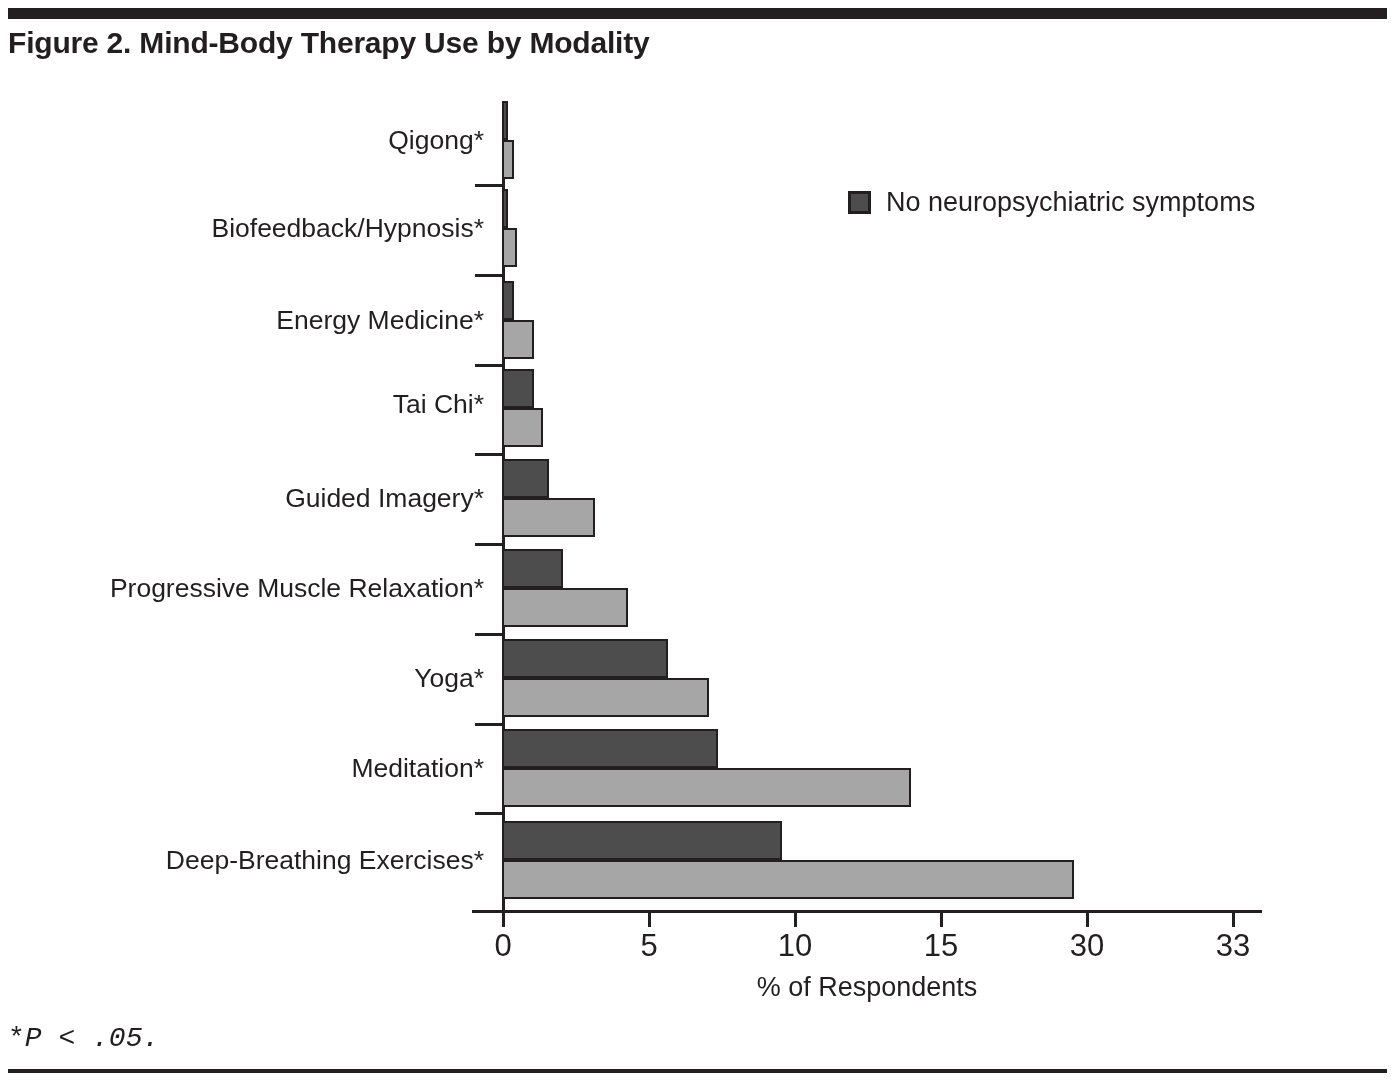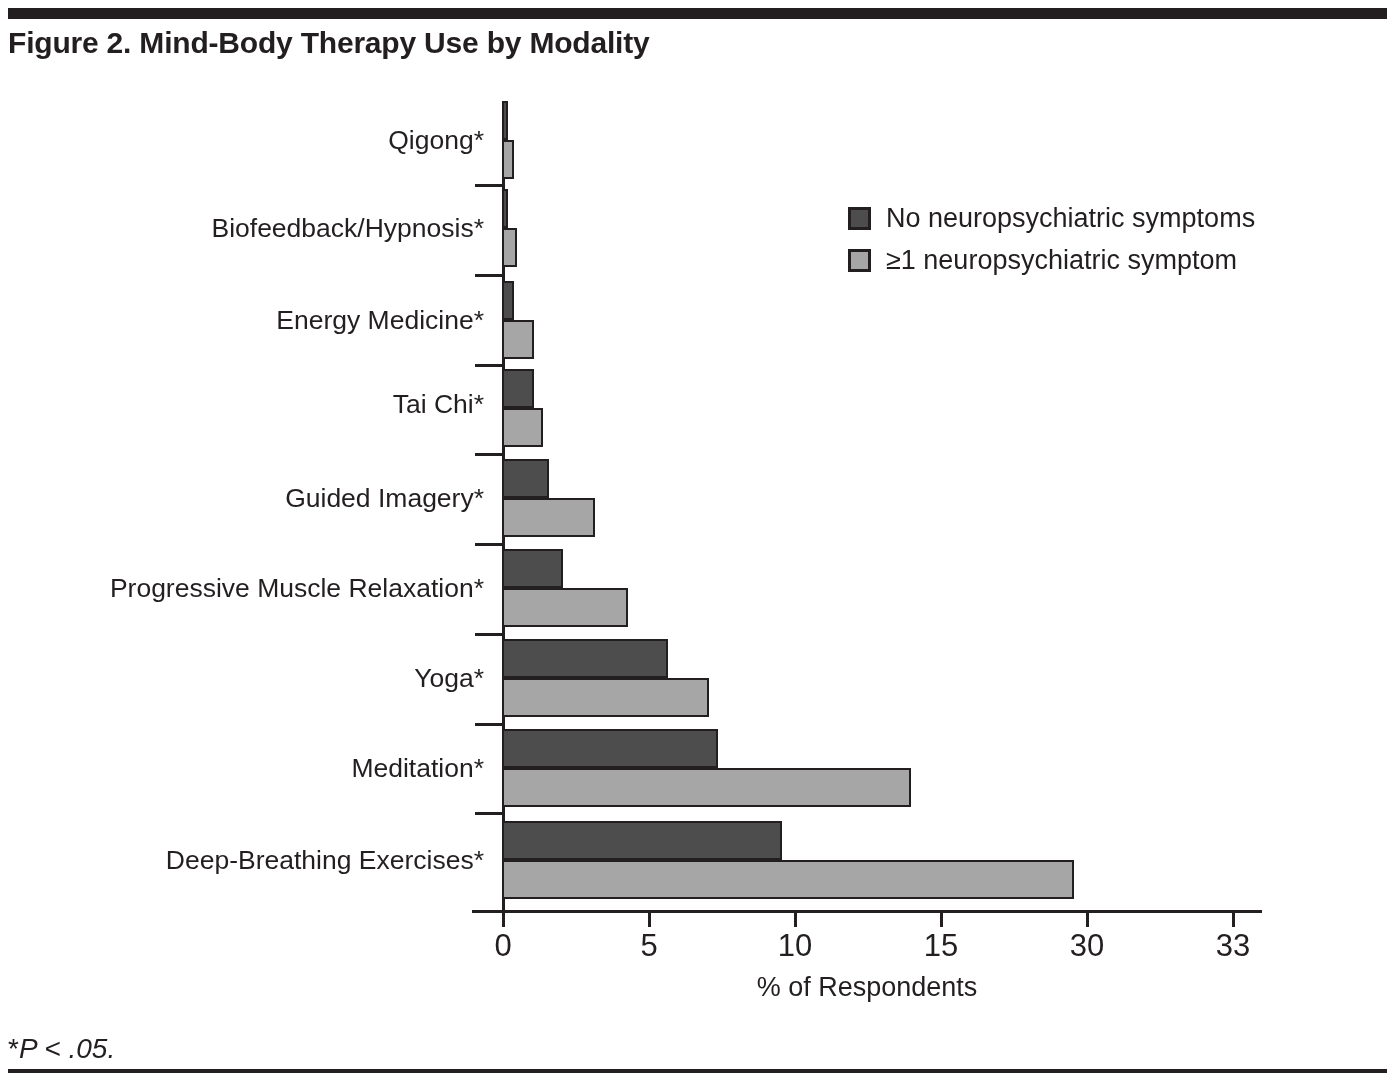--- a/index.html
+++ b/index.html
@@ -108,21 +108,21 @@
     border: 2px solid #231f20;
     height: 39px;
   }
   .bar.dark  { background: #4d4d4d; }
   .bar.light { background: #a6a6a6; }
 
   
   .legend {
     position: absolute;
     left: 848px;
-    top: 200px;
+    top: 184px;
   }
   .legend-row {
     display: flex;
     align-items: center;
     height: 36px;
     margin-bottom: 6px;
   }
   .legend-swatch {
     width: 23px; height: 23px;
     border: 3px solid #231f20;
@@ -146,26 +146,25 @@
     font-size: 27px;
     color: #231f20;
     white-space: nowrap;
   }
 
   
   .footnote {
     position: absolute;
     left: 8px;
     top: 1023px;
-    font-family: Liberation Sans, sans-serif;
+    font-family: Liberation Mono, monospace;
     font-size: 28px;
     font-style: italic;
     color: #231f20;
     white-space: nowrap;
-    margin-top: 10px;
   }
   .footnote .np { font-style: normal; }
   .bottom-rule {
     position: absolute;
     left: 8px;
     top: 1069px;
     width: 1379px;
     height: 4px;
     background: #231f20;
   }
@@ -176,24 +175,20 @@
 <div id="figure">
 
   <div class="top-rule"></div>
 
   <div class="fig-title">Figure 2. Mind-Body Therapy Use by Modality</div>
 
   <div class="legend">
     <div class="legend-row">
       <span class="legend-swatch dark"></span>
       <span class="legend-text">No neuropsychiatric symptoms</span>
-    </div>
-    <div class="legend-row">
-      <span class="legend-swatch light"></span>
-      <span class="legend-text">≥1 neuropsychiatric symptom</span>
     </div>
   </div>
 
   <div class="cat-labels-wrap">
     <div class="cat-label" style="top:140px">Qigong*</div>
     <div class="cat-label" style="top:228px">Biofeedback/Hypnosis*</div>
     <div class="cat-label" style="top:320px">Energy Medicine*</div>
     <div class="cat-label" style="top:404px">Tai Chi*</div>
     <div class="cat-label" style="top:498px">Guided Imagery*</div>
     <div class="cat-label" style="top:678px">Yoga*</div>

